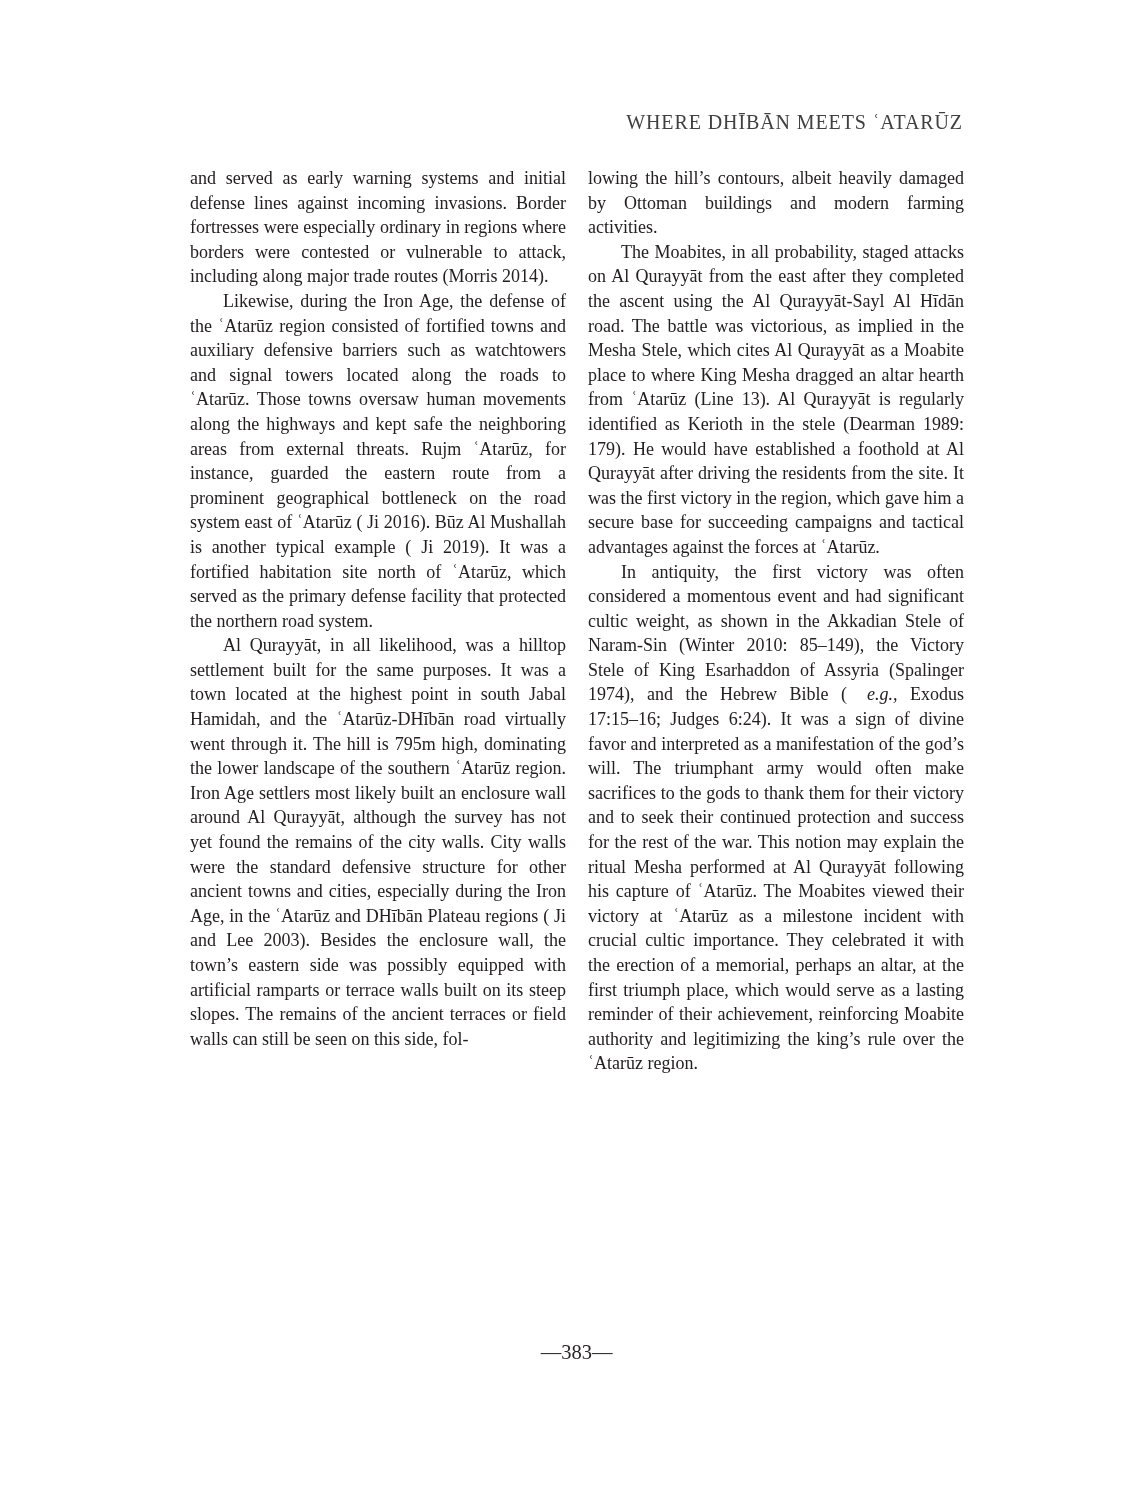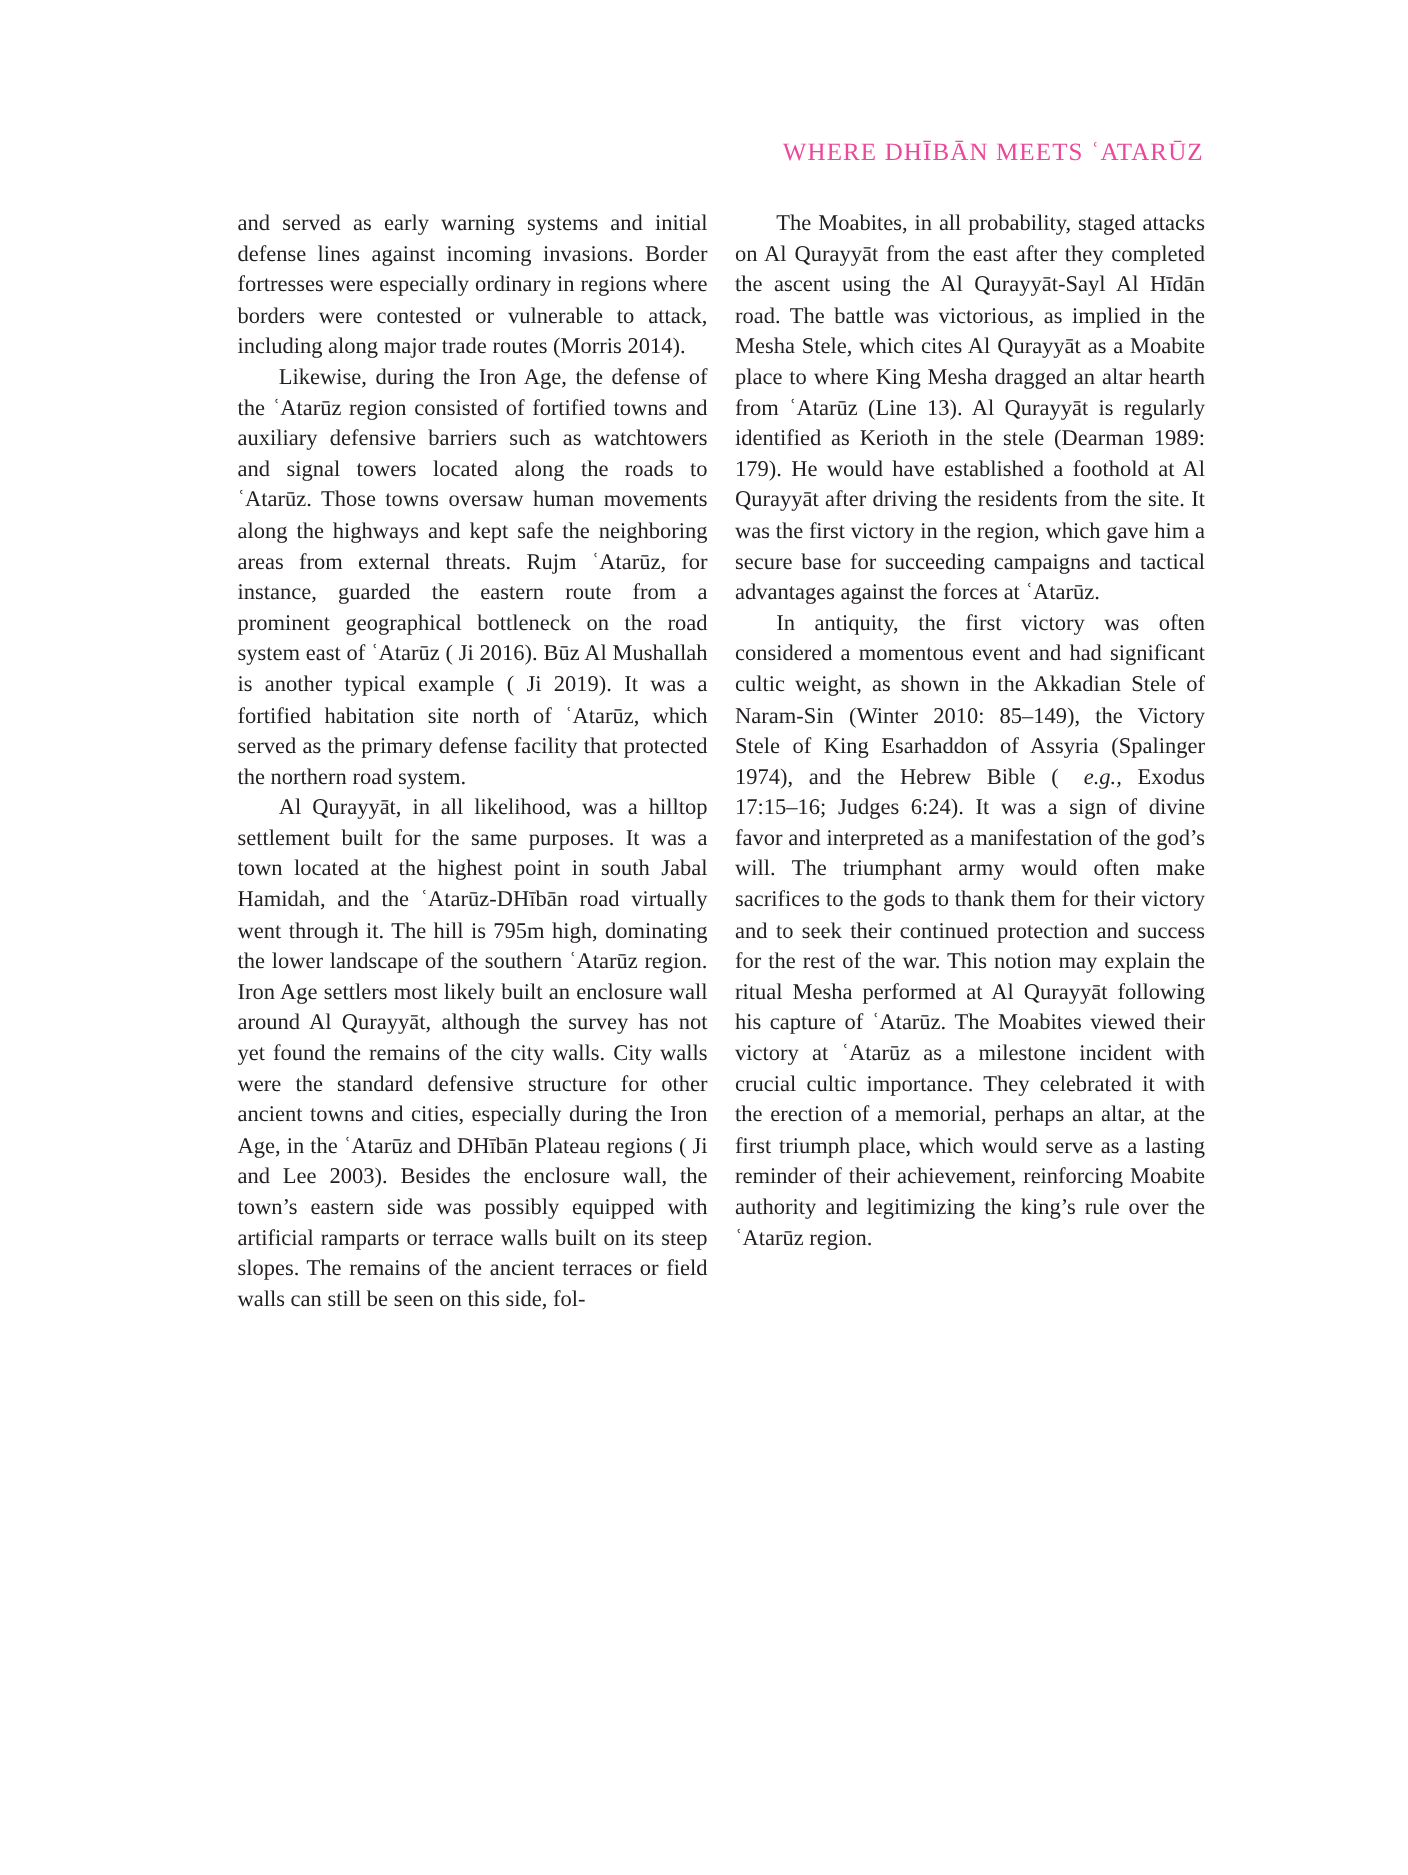--- a/index.html
+++ b/index.html
@@ -17,21 +17,21 @@
     overflow: hidden;
   }
   .running-head {
     position: absolute;
     top: 111px;
     left: 190px;
     width: 773px;
     text-align: right;
     font-size: 20px;
     letter-spacing: 0.9px;
-    color: #ec4899;
+    color: #404040;
     white-space: nowrap;
   }
   .col {
     position: absolute;
     top: 166px;
     width: 376px;
     font-size: 18px;
     line-height: 24.6px;
     text-align: justify;
     color: #242021;
@@ -60,17 +60,19 @@
 <div class="page">
   <div class="running-head">WHERE DHĪBĀN MEETS ʿATARŪZ</div>
 
   <div class="col col-left">
       <p class="para"><span>and served as early warning systems and initial defense lines against incoming invasions. Border fortresses were especially ordinary in regions where borders were contested or vulnerable to attack, including along major trade routes (Morris 2014).</span></p>
       <p class="para indent"><span>Likewise, during the Iron Age, the defense of the ʿAtarūz region consisted of fortified towns and auxiliary defensive barriers such as watchtowers and signal towers located along the roads to ʿAtarūz. Those towns oversaw human movements along the highways and kept safe the neighboring areas from external threats. Rujm ʿAtarūz, for instance, guarded the eastern route from a prominent geographical bottleneck on the road system east of ʿAtarūz ( Ji 2016). Būz Al Mushallah is another typical example ( Ji 2019). It was a fortified habitation site north of ʿAtarūz, which served as the primary defense facility that protected the northern road system.</span></p>
       <p class="para indent"><span>Al Qurayyāt, in all likelihood, was a hilltop settlement built for the same purposes. It was a town located at the highest point in south Jabal Hamidah, and the ʿAtarūz-DHībān road virtually went through it. The hill is 795m high, dominating the lower landscape of the southern ʿAtarūz region. Iron Age settlers most likely built an enclosure wall around Al Qurayyāt, although the survey has not yet found the remains of the city walls. City walls were the standard defensive structure for other ancient towns and cities, especially during the Iron Age, in the ʿAtarūz and DHībān Plateau regions ( Ji and Lee 2003). Besides the enclosure wall, the town’s eastern side was possibly equipped with artificial ramparts or terrace walls built on its steep slopes. The remains of the ancient terraces or field walls can still be seen on this side, fol-</span></p>
     </div>
 
   <div class="col col-right">
+      <p class="para"><span>lowing the hill’s contours, albeit heavily damaged by Ottoman buildings and modern farming activities.</span></p>
       <p class="para indent"><span>The Moabites, in all probability, staged attacks on Al Qurayyāt from the east after they completed the ascent using the Al Qurayyāt-Sayl Al Hīdān road. The battle was victorious, as implied in the Mesha Stele, which cites Al Qurayyāt as a Moabite place to where King Mesha dragged an altar hearth from ʿAtarūz (Line 13). Al Qurayyāt is regularly identified as Kerioth in the stele (Dearman 1989: 179). He would have established a foothold at Al Qurayyāt after driving the residents from the site. It was the first victory in the region, which gave him a secure base for succeeding campaigns and tactical advantages against the forces at ʿAtarūz.</span></p>
       <p class="para indent"><span>In antiquity, the first victory was often considered a momentous event and had significant cultic weight, as shown in the Akkadian Stele of Naram-Sin (Winter 2010: 85–149), the Victory Stele of King Esarhaddon of Assyria (Spalinger 1974), and the Hebrew Bible (</span><span class="italic">e.g.,</span><span> Exodus 17:15–16; Judges 6:24). It was a sign of divine favor and interpreted as a manifestation of the god’s will. The triumphant army would often make sacrifices to the gods to thank them for their victory and to seek their continued protection and success for the rest of the war. This notion may explain the ritual Mesha performed at Al Qurayyāt following his capture of ʿAtarūz. The Moabites viewed their victory at ʿAtarūz as a milestone incident with crucial cultic importance. They celebrated it with the erection of a memorial, perhaps an altar, at the first triumph place, which would serve as a lasting reminder of their achievement, reinforcing Moabite authority and legitimizing the king’s rule over the ʿAtarūz region.</span></p>
     </div>
 
+  <div class="footer">—383—</div>
 </div>
 
 </body></html>

